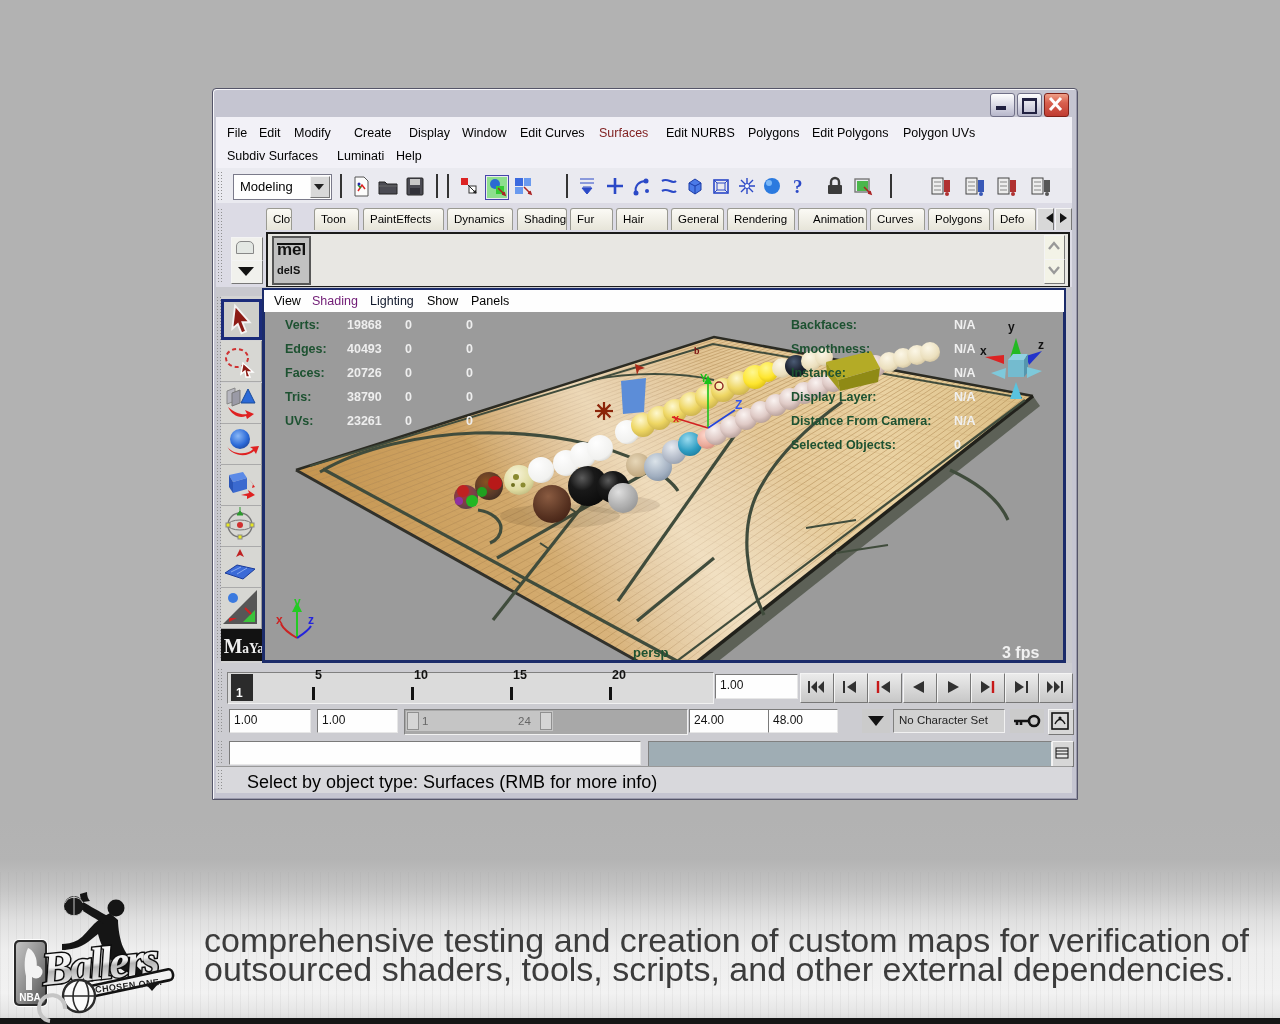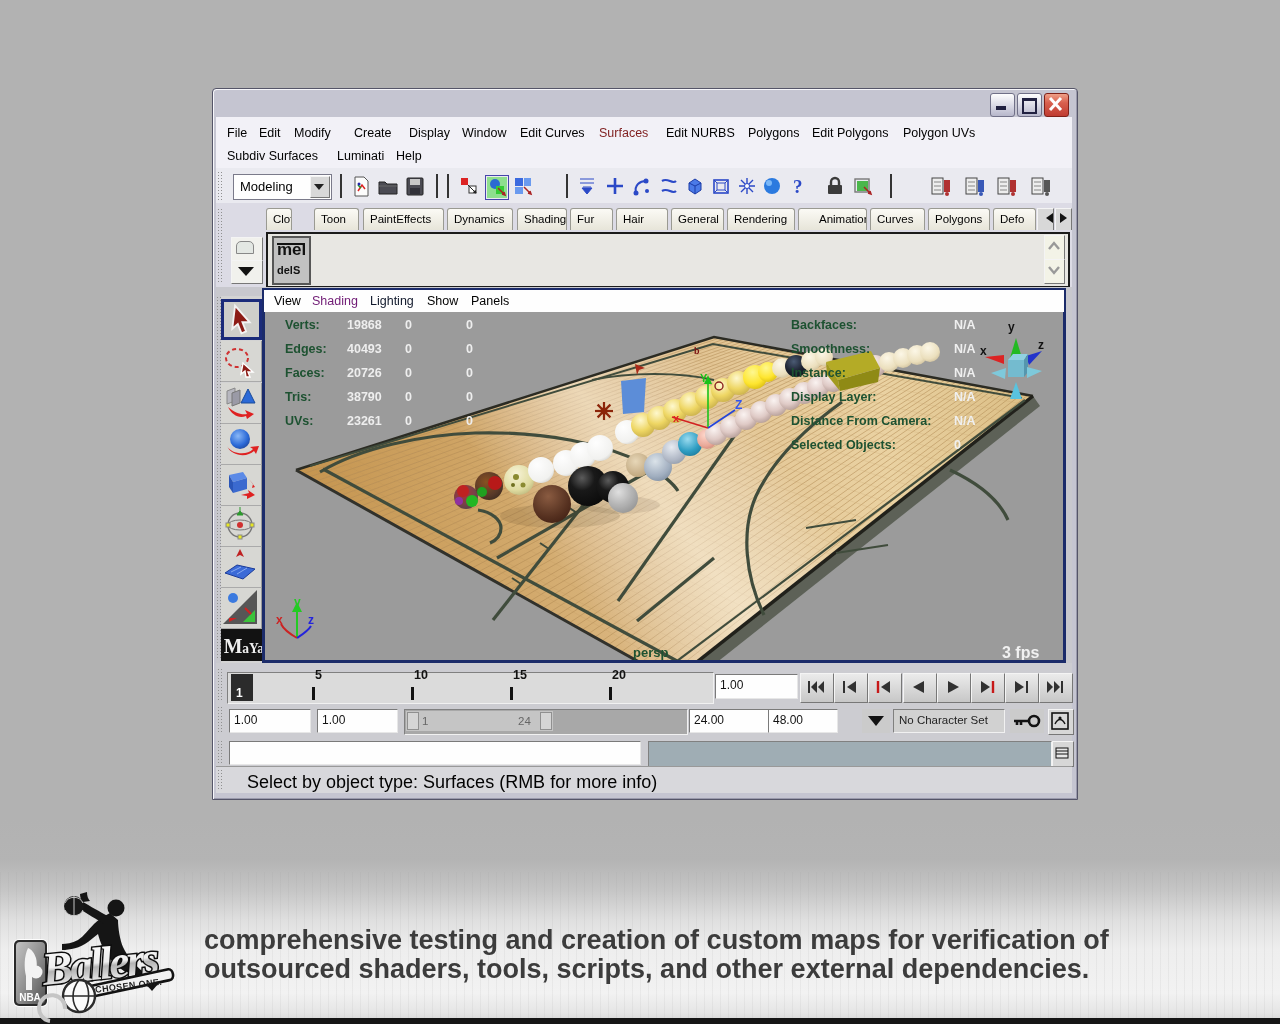--- a/index.html
+++ b/index.html
@@ -11,21 +11,21 @@
 .dots{background-image:radial-gradient(circle,#909090 34%,transparent 36%);background-size:3px 3px;width:6px}
 </style></head>
 <body>
 <div id="page">
 
 
 <div class="abs" style="left:0;top:798px;width:1280px;height:226px;background:linear-gradient(180deg,#b2b2b2 0px,#b5b5b5 62px,#c6c6c6 92px,#e0e0e0 122px,#efefef 152px,#f3f3f3 195px,#e6e6e6 215px,#dadada 222px)"></div>
 <div class="abs" style="left:0;top:872px;width:1280px;height:146px;background:repeating-linear-gradient(90deg,rgba(150,150,150,0.10) 0 1px,transparent 1px 8px)"></div>
 <div class="abs" style="left:0;top:868px;width:900px;height:152px;background:radial-gradient(ellipse 540px 140px at 210px 958px,rgba(255,255,255,0.95),rgba(255,255,255,0) 75%)"></div>
 <div class="abs" style="left:0;top:1018px;width:1280px;height:6px;background:#151515"></div>
-<div class="abs" style="left:204px;top:926px;width:960px;color:#3b3b3b;font-size:27px;font-weight:bold;letter-spacing:0px;line-height:28.5px;white-space:nowrap">comprehensive testing and creation of custom maps for verification of<br>outsourced shaders, tools, scripts, and other external dependencies.</div>
+<div class="abs" style="left:204px;top:926px;width:960px;color:#3b3b3b;font-size:34px;font-weight:normal;letter-spacing:0px;line-height:28.5px;white-space:nowrap">comprehensive testing and creation of custom maps for verification of<br>outsourced shaders, tools, scripts, and other external dependencies.</div>
 <svg class="abs" style="left:0;top:880px;filter:blur(0.01px)" width="215" height="144" viewBox="0 0 215 144">
 <defs>
 <linearGradient id="nbaG" x1="0" y1="0" x2="1" y2="1">
           <stop offset="0" stop-color="#c4c4c4"></stop>
           <stop offset="0.5" stop-color="#909090"></stop>
           <stop offset="1" stop-color="#525252"></stop>
         </linearGradient>
 <linearGradient id="chromeG" x1="0" y1="0" x2="0" y2="1">
           <stop offset="0" stop-color="#ffffff"></stop>
           <stop offset="0.48" stop-color="#f0f0f0"></stop>
@@ -203,21 +203,21 @@
     </svg><div class="abs" style="left:216px;top:203px;width:856px;height:27px;background:#dddce6"></div>
 <div class="abs" style="left:266px;top:208px;width:26px;height:22px;background:linear-gradient(180deg,#fcfbf6,#e8e6da);border:1px solid #9a9a92;border-bottom:none;border-radius:3px 3px 0 0;font-size:11.5px;color:#000;padding:4px 0 0 6px;box-sizing:border-box;overflow:hidden">Cloth</div>
 <div class="abs" style="left:314px;top:208px;width:45px;height:22px;background:linear-gradient(180deg,#fcfbf6,#e8e6da);border:1px solid #9a9a92;border-bottom:none;border-radius:3px 3px 0 0;font-size:11.5px;color:#000;padding:4px 0 0 6px;box-sizing:border-box;overflow:hidden">Toon</div>
 <div class="abs" style="left:363px;top:208px;width:81px;height:22px;background:linear-gradient(180deg,#fcfbf6,#e8e6da);border:1px solid #9a9a92;border-bottom:none;border-radius:3px 3px 0 0;font-size:11.5px;color:#000;padding:4px 0 0 6px;box-sizing:border-box;overflow:hidden">PaintEffects</div>
 <div class="abs" style="left:447px;top:208px;width:66px;height:22px;background:linear-gradient(180deg,#fcfbf6,#e8e6da);border:1px solid #9a9a92;border-bottom:none;border-radius:3px 3px 0 0;font-size:11.5px;color:#000;padding:4px 0 0 6px;box-sizing:border-box;overflow:hidden">Dynamics</div>
 <div class="abs" style="left:517px;top:208px;width:50px;height:22px;background:linear-gradient(180deg,#fcfbf6,#e8e6da);border:1px solid #9a9a92;border-bottom:none;border-radius:3px 3px 0 0;font-size:11.5px;color:#000;padding:4px 0 0 6px;box-sizing:border-box;overflow:hidden">Shading</div>
 <div class="abs" style="left:570px;top:208px;width:43px;height:22px;background:linear-gradient(180deg,#fcfbf6,#e8e6da);border:1px solid #9a9a92;border-bottom:none;border-radius:3px 3px 0 0;font-size:11.5px;color:#000;padding:4px 9px 0 6px;box-sizing:border-box;overflow:hidden">Fur</div>
 <div class="abs" style="left:616px;top:208px;width:52px;height:22px;background:linear-gradient(180deg,#fcfbf6,#e8e6da);border:1px solid #9a9a92;border-bottom:none;border-radius:3px 3px 0 0;font-size:11.5px;color:#000;padding:4px 0 0 6px;box-sizing:border-box;overflow:hidden">Hair</div>
 <div class="abs" style="left:671px;top:208px;width:53px;height:22px;background:linear-gradient(180deg,#fcfbf6,#e8e6da);border:1px solid #9a9a92;border-bottom:none;border-radius:3px 3px 0 0;font-size:11.5px;color:#000;padding:4px 0 0 6px;box-sizing:border-box;overflow:hidden">General</div>
 <div class="abs" style="left:727px;top:208px;width:68px;height:22px;background:linear-gradient(180deg,#fcfbf6,#e8e6da);border:1px solid #9a9a92;border-bottom:none;border-radius:3px 3px 0 0;font-size:11.5px;color:#000;padding:4px 0 0 6px;box-sizing:border-box;overflow:hidden">Rendering</div>
-<div class="abs" style="left:798px;top:208px;width:69px;height:22px;background:linear-gradient(180deg,#fcfbf6,#e8e6da);border:1px solid #9a9a92;border-bottom:none;border-radius:3px 3px 0 0;font-size:11.5px;color:#000;padding:4px 0 0 20px;box-sizing:border-box;overflow:hidden">Animation</div>
+<div class="abs" style="left:798px;top:208px;width:69px;height:22px;background:linear-gradient(180deg,#fcfbf6,#e8e6da);border:1px solid #9a9a92;border-bottom:none;border-radius:3px 3px 0 0;font-size:11.5px;color:#000;padding:4px 0 0 14px;box-sizing:border-box;overflow:hidden">Animation</div>
 <div class="abs" style="left:870px;top:208px;width:55px;height:22px;background:linear-gradient(180deg,#fcfbf6,#e8e6da);border:1px solid #9a9a92;border-bottom:none;border-radius:3px 3px 0 0;font-size:11.5px;color:#000;padding:4px 0 0 6px;box-sizing:border-box;overflow:hidden">Curves</div>
 <div class="abs" style="left:928px;top:208px;width:62px;height:22px;background:linear-gradient(180deg,#fcfbf6,#e8e6da);border:1px solid #9a9a92;border-bottom:none;border-radius:3px 3px 0 0;font-size:11.5px;color:#000;padding:4px 0 0 6px;box-sizing:border-box;overflow:hidden">Polygons</div>
 <div class="abs" style="left:993px;top:208px;width:43px;height:22px;background:linear-gradient(180deg,#fcfbf6,#e8e6da);border:1px solid #9a9a92;border-bottom:none;border-radius:3px 3px 0 0;font-size:11.5px;color:#000;padding:4px 0 0 6px;box-sizing:border-box;overflow:hidden">Defo</div>
 <div class="abs bevel" style="left:1037px;top:208px;width:15px;height:22px"></div>
 <div class="abs bevel" style="left:1055px;top:208px;width:15px;height:22px"></div>
 <div class="abs" style="left:1041px;top:213px;width:0;height:0;border:5px solid transparent;border-right:7px solid #111"></div>
 <div class="abs" style="left:1060px;top:213px;width:0;height:0;border:5px solid transparent;border-left:7px solid #111"></div>
 <div class="abs" style="left:216px;top:230px;width:856px;height:57px;background:#dddce6"></div>
 <div class="abs" style="left:266px;top:232px;width:800px;height:52px;background:#e9e8e4;border:2px solid #1a1a1a"></div>
 <div class="abs bevel" style="left:231px;top:237px;width:30px;height:22px;background:#f2f2ee"></div>

